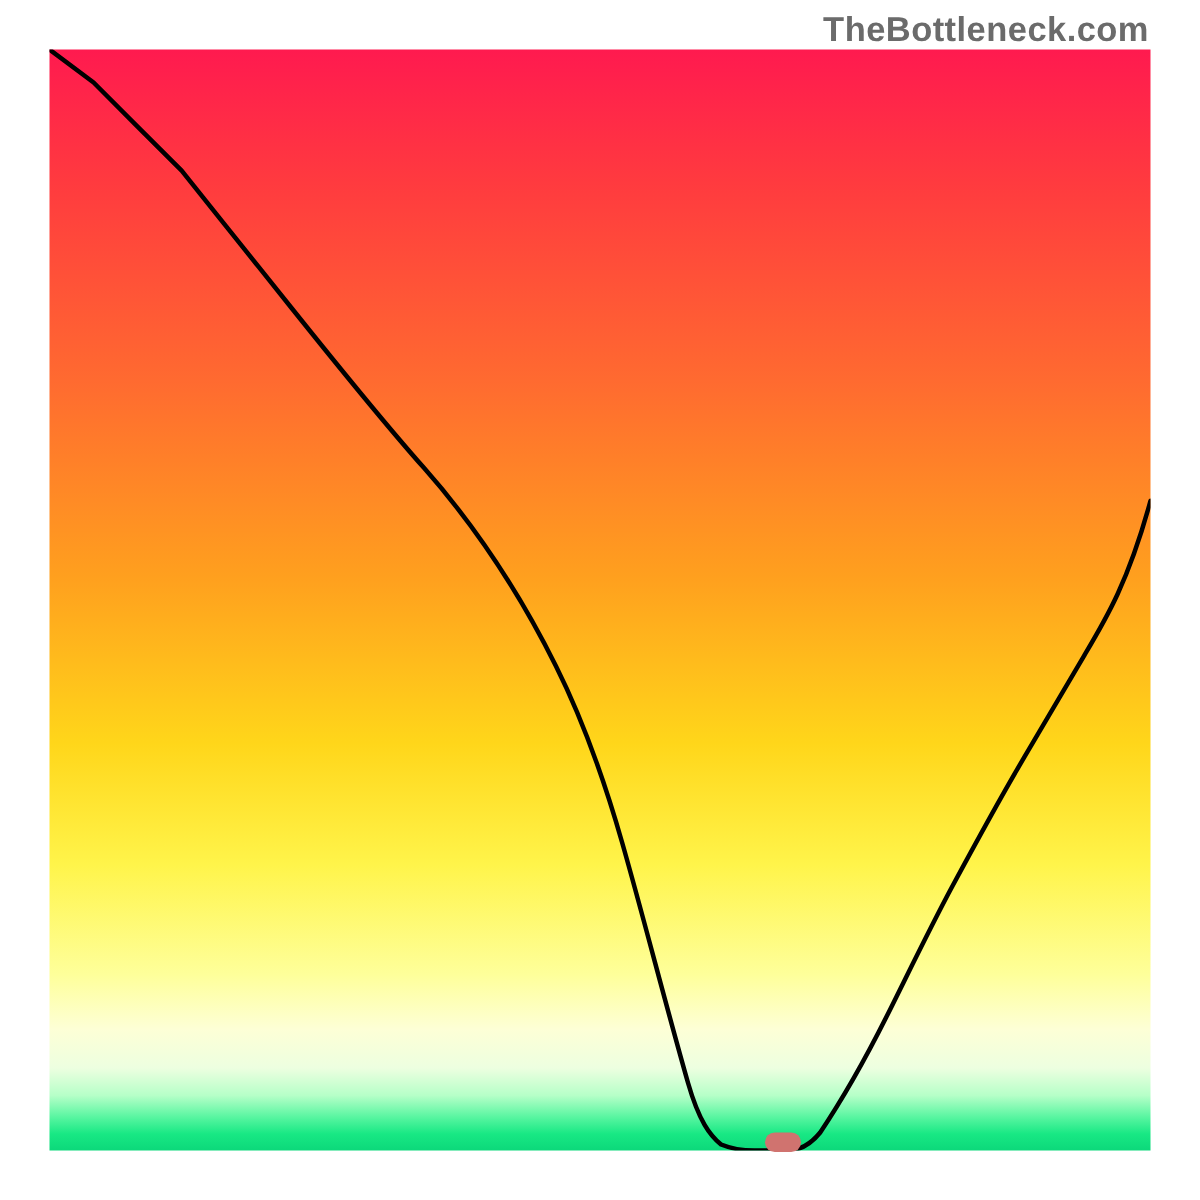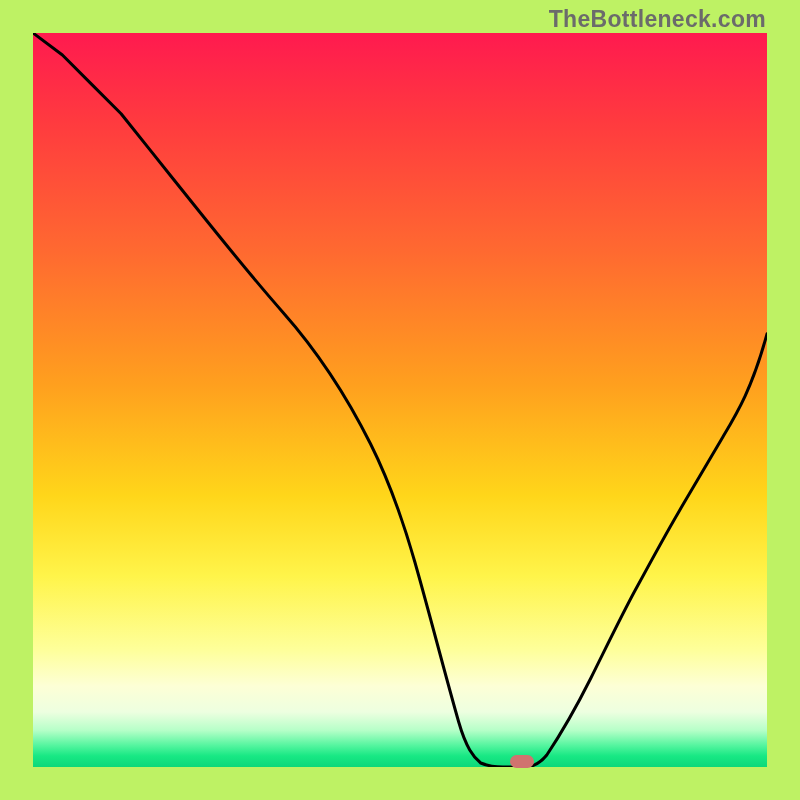--- a/index.html
+++ b/index.html
@@ -9,21 +9,21 @@
     height: 800px;
     background: #000;
     overflow: hidden;
   }
   .frame {
     position: absolute;
     top: 0;
     left: 0;
     width: 800px;
     height: 800px;
-    background: #bef264;
+    background: #ffffff;
   }
   .plot-area {
     position: absolute;
     top: 33px;
     left: 33px;
     width: 734px;
     height: 734px;
     
     background: linear-gradient(to bottom,
       #ff1a4f 0%,

